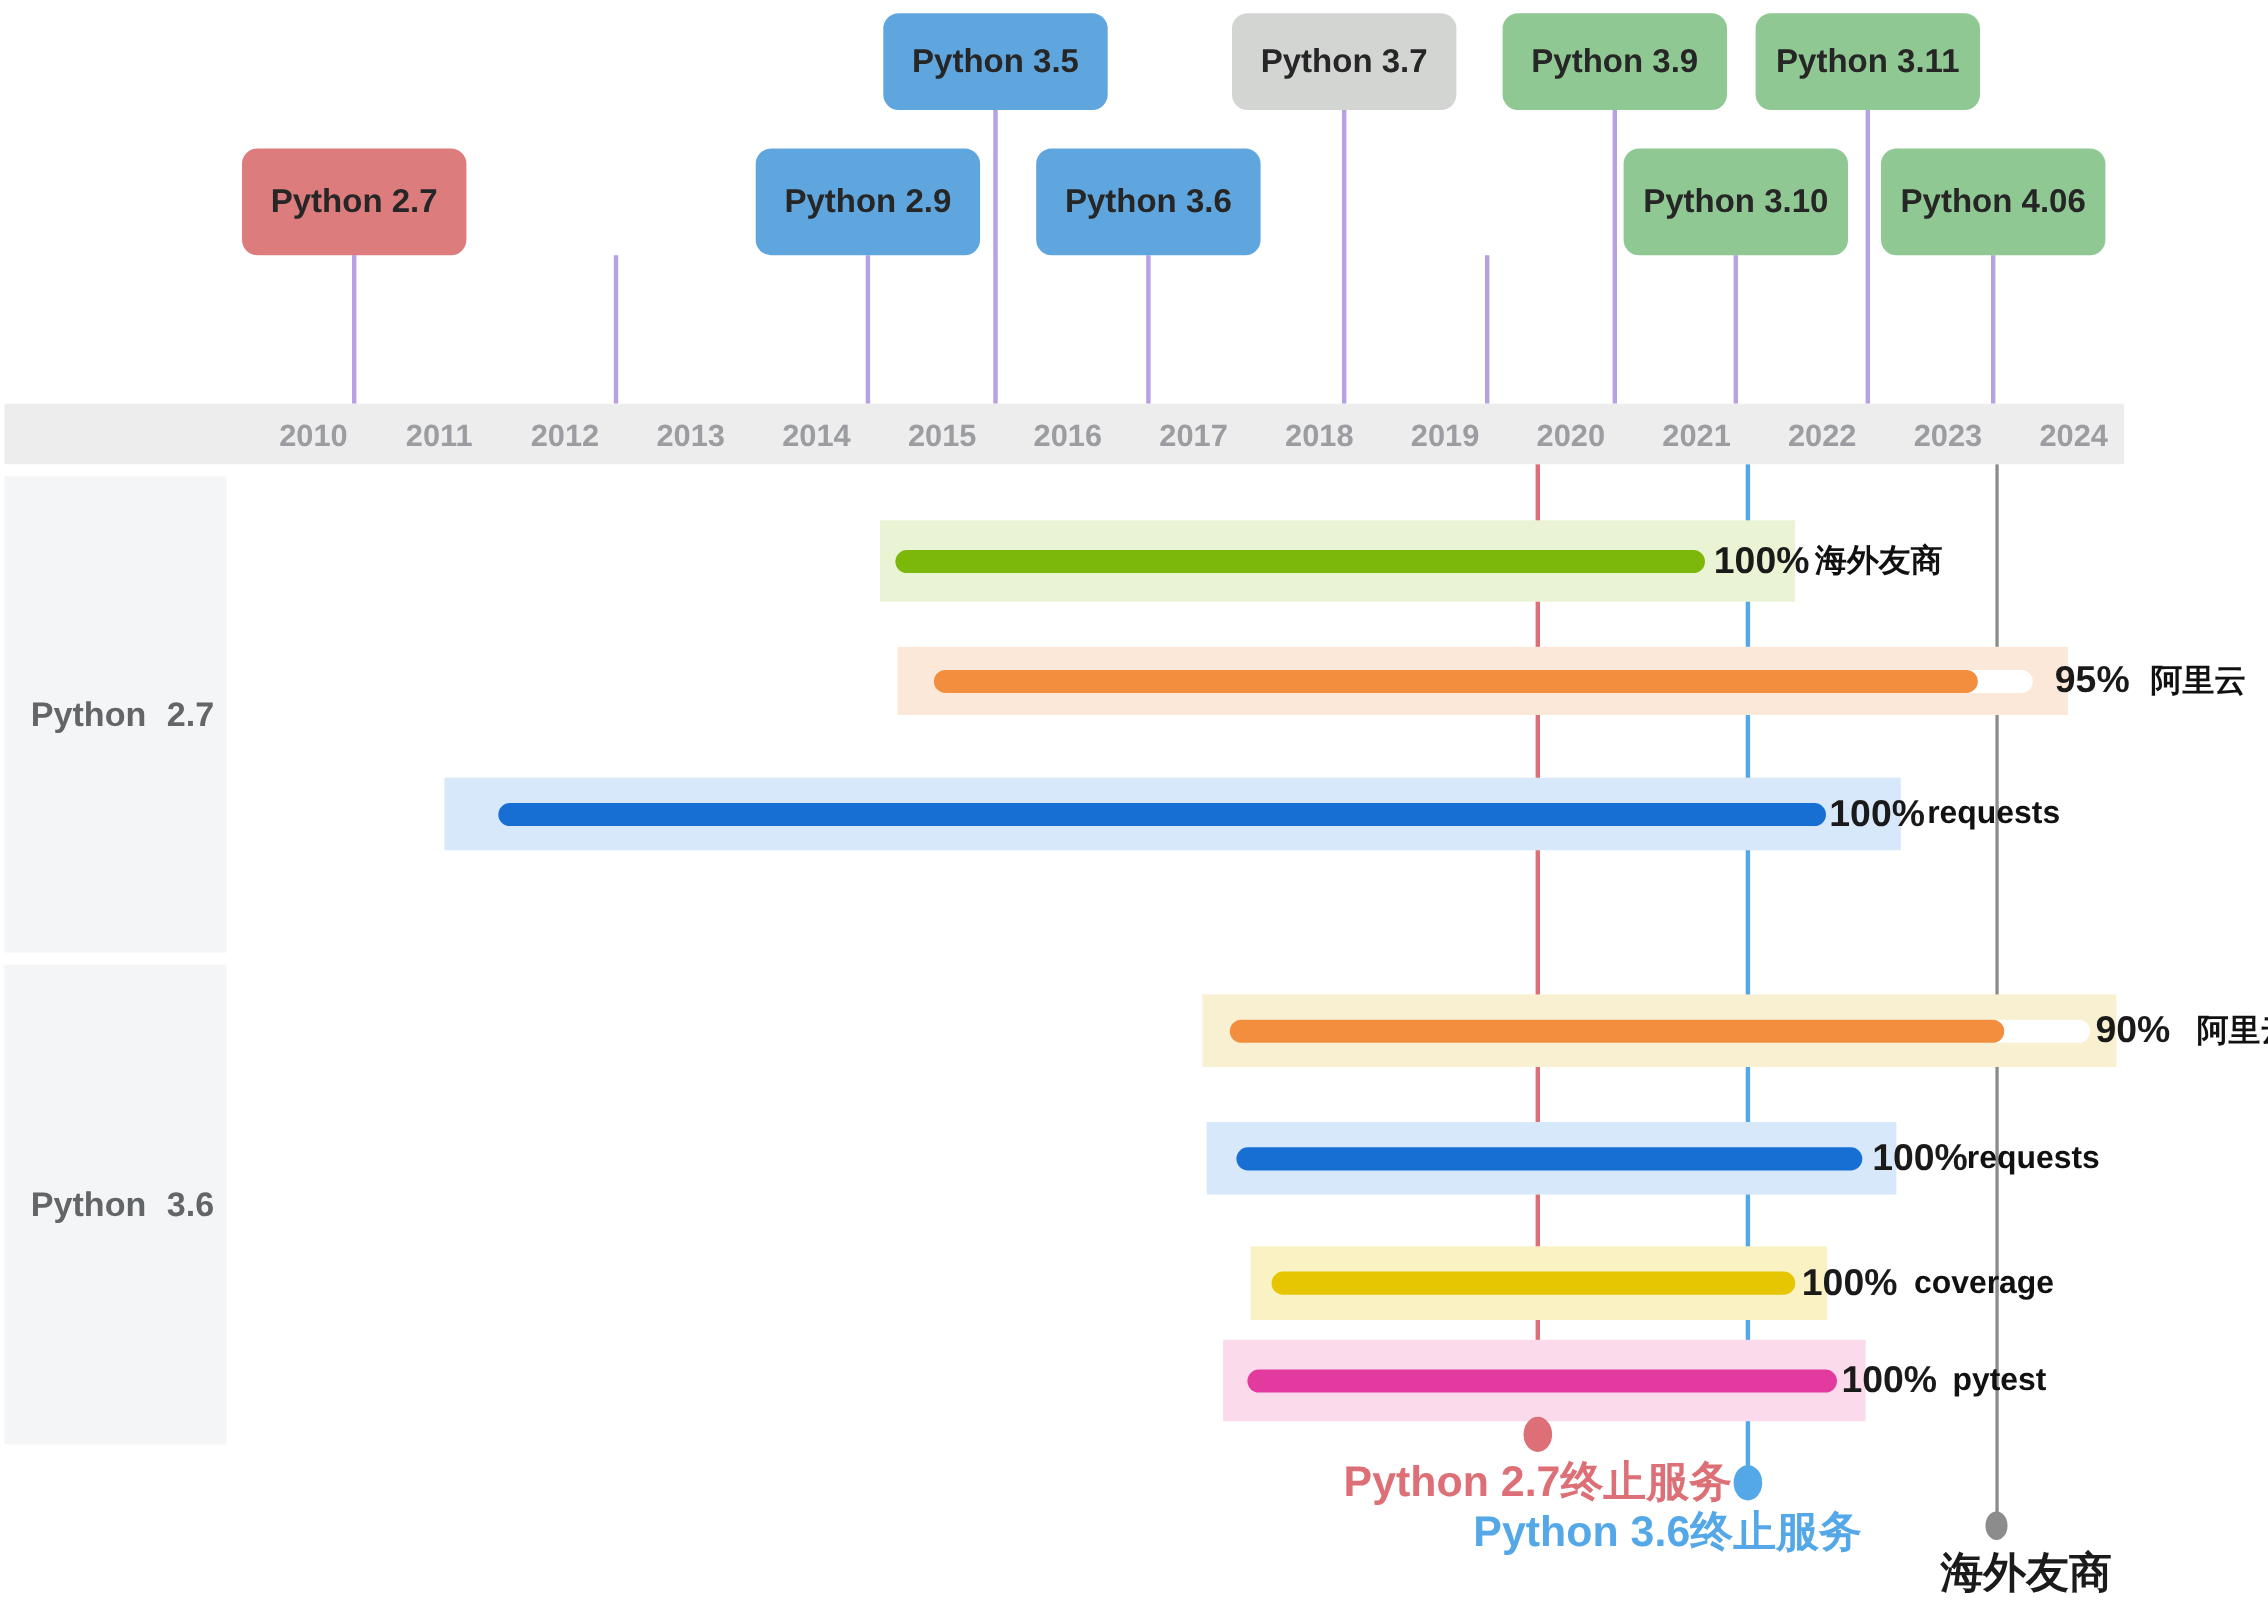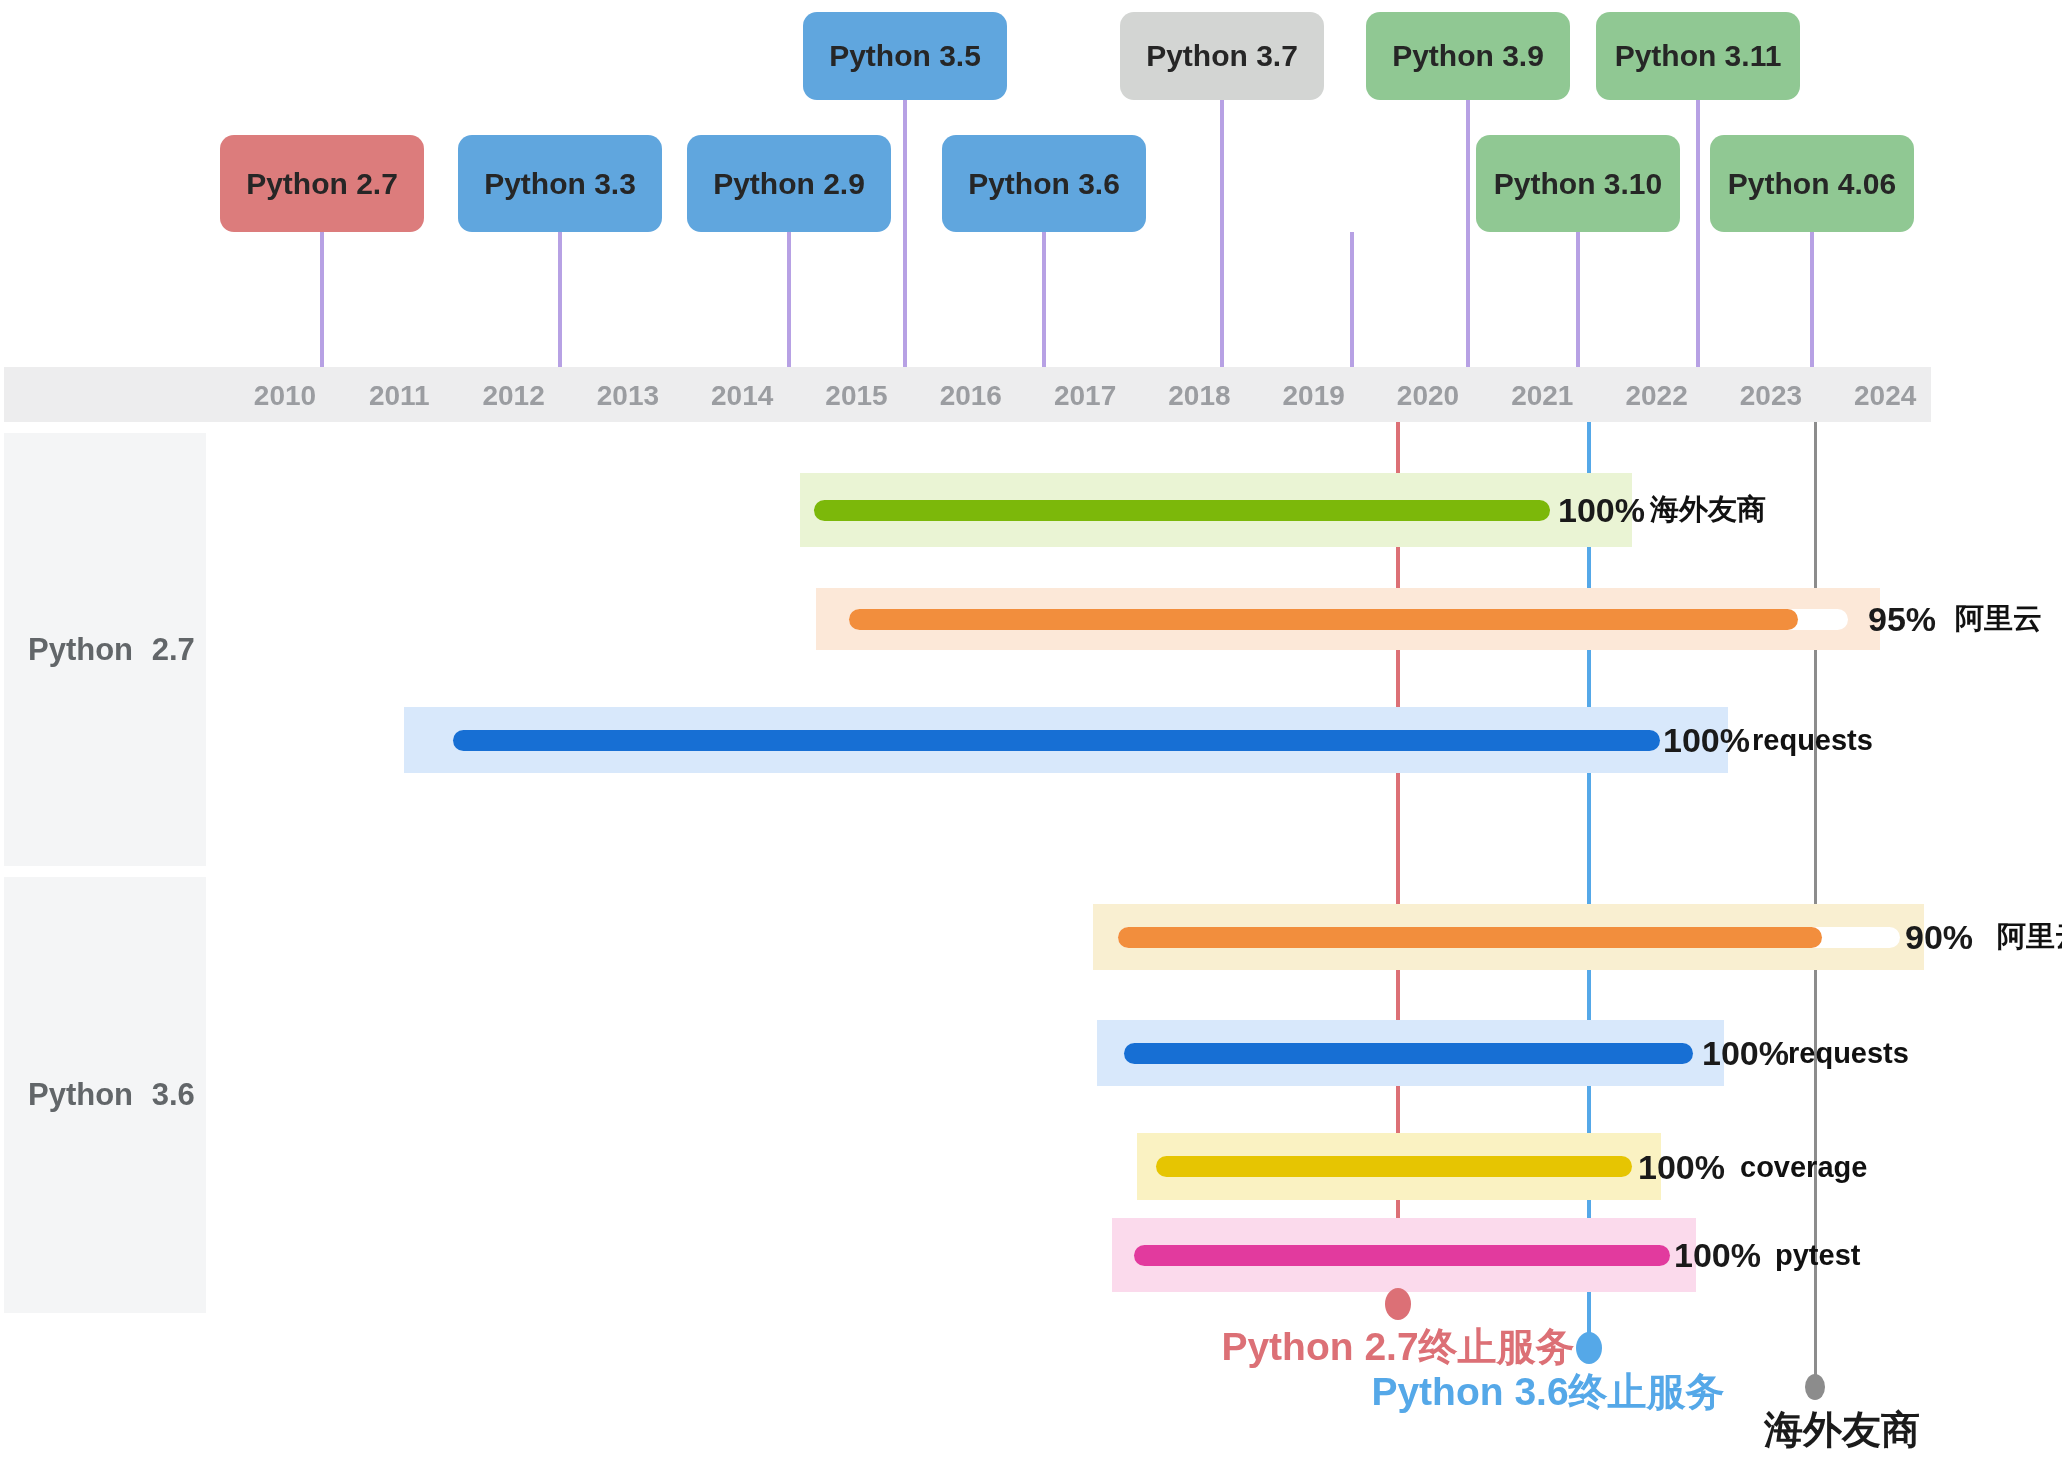--- a/index.html
+++ b/index.html
@@ -45,23 +45,20 @@
     <div class="abs year" style="left: 1371px; top: 379px; width: 114px; line-height: 34px;">2020</div>
     <div class="abs year" style="left: 1485.3px; top: 379px; width: 114px; line-height: 34px;">2021</div>
     <div class="abs year" style="left: 1599.6px; top: 379px; width: 114px; line-height: 34px;">2022</div>
     <div class="abs year" style="left: 1713.9px; top: 379px; width: 114px; line-height: 34px;">2023</div>
     <div class="abs year" style="left: 1828.2px; top: 379px; width: 114px; line-height: 34px;">2024</div>
     <div class="abs vline" style="left: 320px; top: 232px; width: 4px; height: 135px; background: rgb(183, 161, 228);"></div>
     <div class="abs vbox" style="left: 220px; top: 135px; width: 204px; height: 97px; background: rgb(220, 124, 124);">
       <span>Python 2.7</span>
     </div>
     <div class="abs vline" style="left: 558px; top: 232px; width: 4px; height: 135px; background: rgb(183, 161, 228);"></div>
-    <div class="abs vbox" style="left: 458px; top: 135px; width: 204px; height: 97px; background: rgb(96, 166, 222);">
-      <span>Python 3.3</span>
-    </div>
     <div class="abs vline" style="left: 787px; top: 232px; width: 4px; height: 135px; background: rgb(183, 161, 228);"></div>
     <div class="abs vbox" style="left: 687px; top: 135px; width: 204px; height: 97px; background: rgb(96, 166, 222);">
       <span>Python 2.9</span>
     </div>
     <div class="abs vline" style="left: 903px; top: 100px; width: 4px; height: 267px; background: rgb(183, 161, 228);"></div>
     <div class="abs vbox" style="left: 803px; top: 12px; width: 204px; height: 88px; background: rgb(96, 166, 222);">
       <span>Python 3.5</span>
     </div>
     <div class="abs vline" style="left: 1042px; top: 232px; width: 4px; height: 135px; background: rgb(183, 161, 228);"></div>
     <div class="abs vbox" style="left: 942px; top: 135px; width: 204px; height: 97px; background: rgb(96, 166, 222);">
@@ -86,21 +83,21 @@
     </div>
     <div class="abs vline" style="left: 1810px; top: 232px; width: 4px; height: 135px; background: rgb(183, 161, 228);"></div>
     <div class="abs vbox" style="left: 1710px; top: 135px; width: 204px; height: 97px; background: rgb(144, 200, 147);">
       <span>Python 4.06</span>
     </div>
     <div class="abs marker-line" style="left: 1396px; top: 422px; width: 4px; height: 882px; background: rgb(220, 112, 118);"></div>
     <div class="abs marker-dot" style="left: 1398px; top: 1304px; width: 26px; height: 32px; background: rgb(220, 112, 118);"></div>
     <div class="abs marker-label" style="left: 1398px; top: 1347px; color: rgb(220, 112, 118);">Python 2.7终止服务</div>
     <div class="abs marker-line" style="left: 1587px; top: 422px; width: 4px; height: 926px; background: rgb(85, 168, 232);"></div>
     <div class="abs marker-dot" style="left: 1589px; top: 1348px; width: 26px; height: 32px; background: rgb(85, 168, 232);"></div>
-    <div class="abs marker-label" style="left: 1548px; top: 1392px; color: rgb(85, 168, 232);">Python 3.6终止服务</div>
+    <div class="abs marker-label" style="left: 1516px; top: 1392px; color: rgb(85, 168, 232);">Python 3.6终止服务</div>
     <div class="abs marker-line" style="left: 1813.5px; top: 422px; width: 3px; height: 965px; background: rgb(140, 140, 140);"></div>
     <div class="abs marker-dot" style="left: 1815px; top: 1387px; width: 20px; height: 26px; background: rgb(140, 140, 140);"></div>
     <div class="abs marker-label" style="left: 1842px; top: 1430px; color: rgb(27, 27, 27);">海外友商</div>
     <div class="abs section-box" style="left: 4px; top: 433px; width: 202px; height: 433px;">
       <span>Python 2.7</span>
     </div>
     <div class="abs section-box" style="left: 4px; top: 877px; width: 202px; height: 436px;">
       <span>Python 3.6</span>
     </div>
     <div class="abs row-bg" style="left: 800px; top: 473px; width: 832px; height: 74px; background: rgb(234, 244, 212);">

